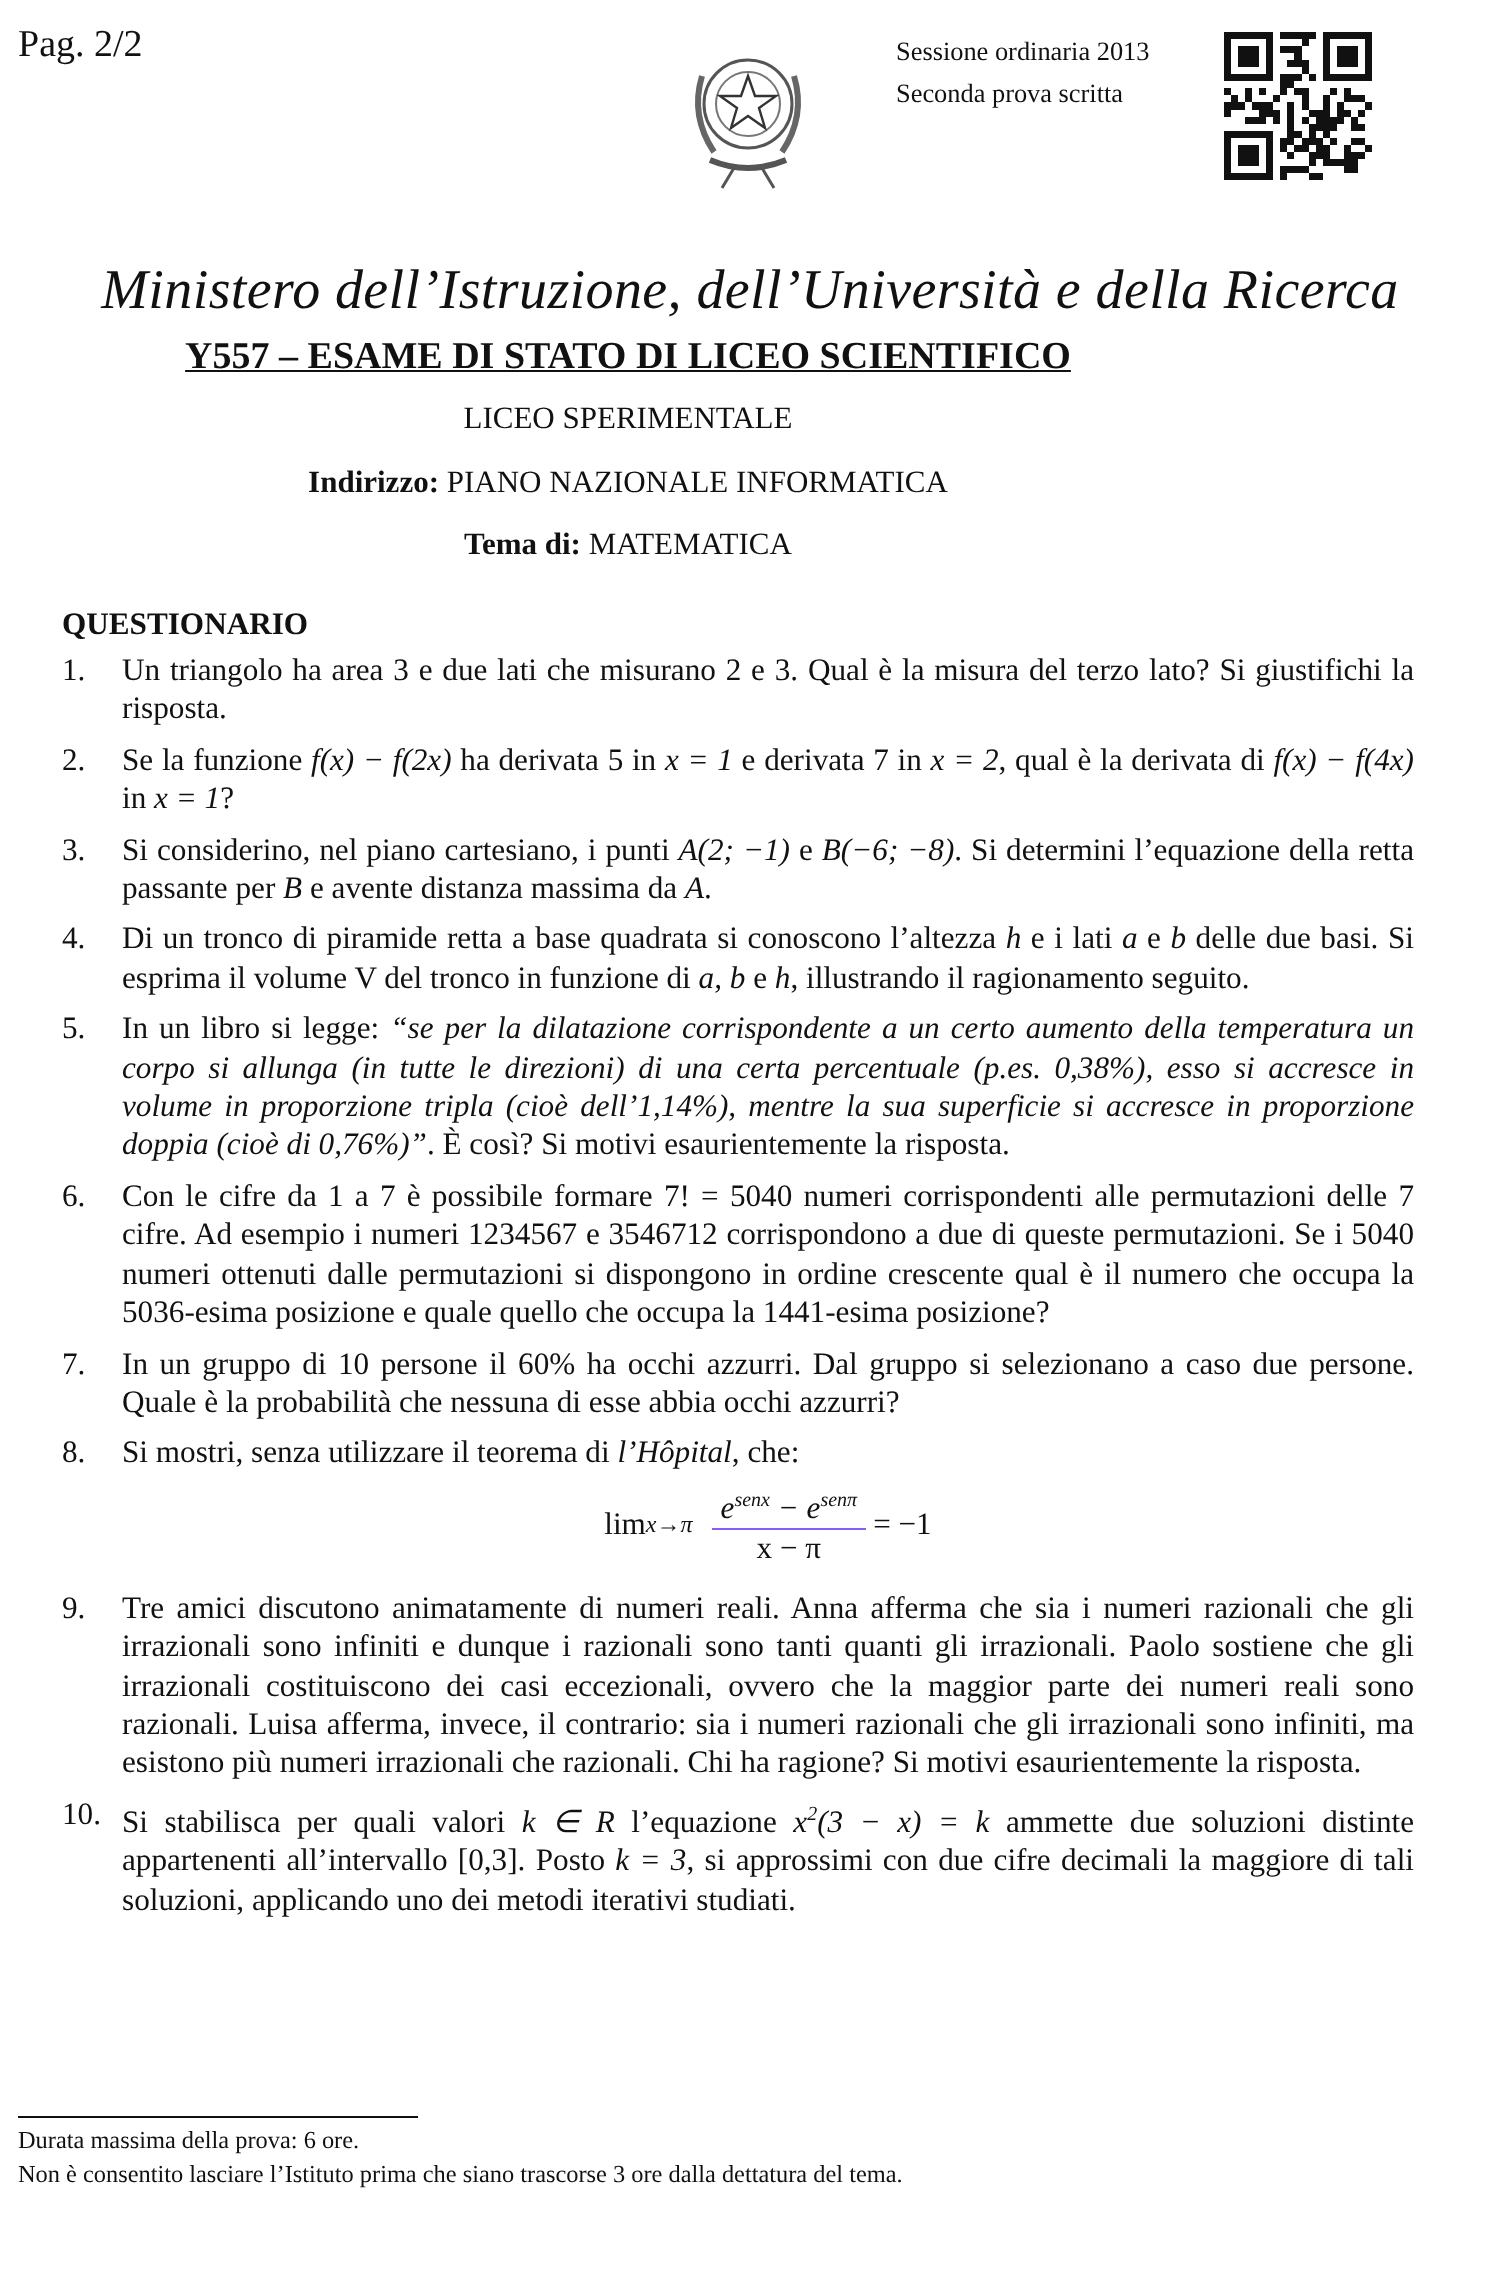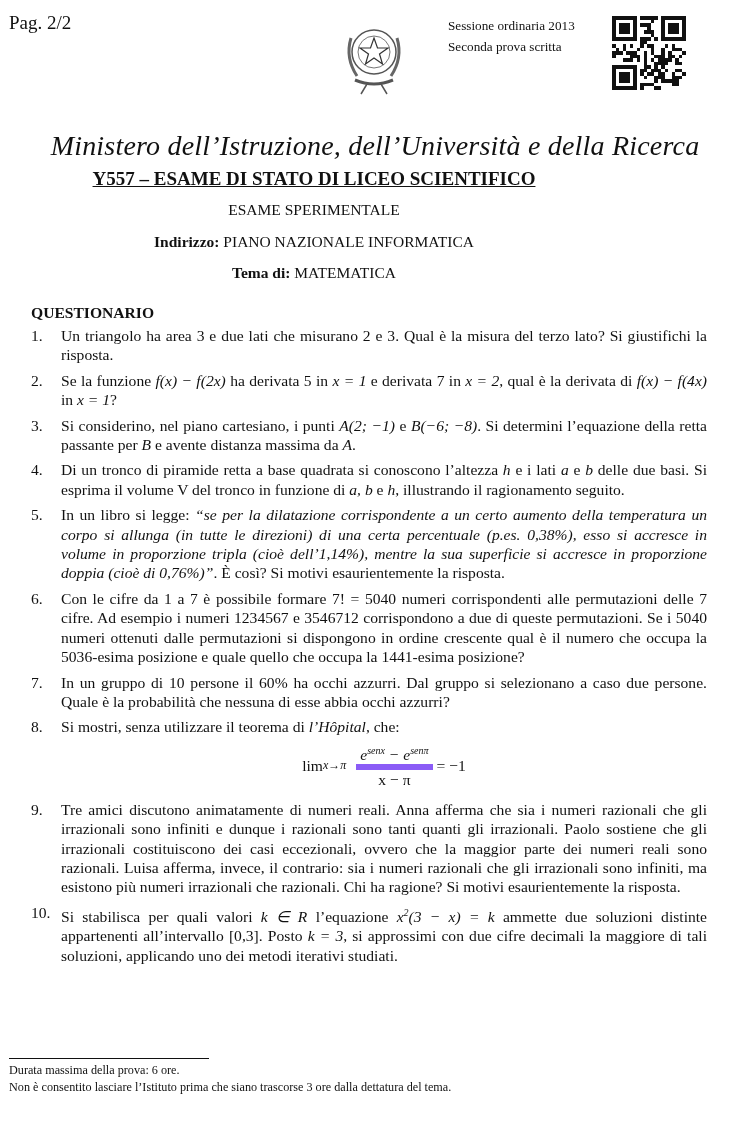--- a/index.html
+++ b/index.html
@@ -21,21 +21,21 @@
   #section-title { left:31px; top:304px; font-weight:bold; font-size:15.6px; }
   #questions { left:31px; top:326px; width:676px; }
   .q { display:flex; line-height:19.4px; margin-bottom:6px; text-align:justify; }
   .q .num { width:30px; flex:none; }
   .q .txt { flex:1; }
   .math { font-style:italic; }
   .limit { display:flex; justify-content:center; align-items:center; margin:4px 0 4px 0; }
   .lim { display:flex; align-items:center; margin-right:6px; }
   .lim .sub { font-size:12px; font-style:italic; }
   .frac { display:flex; flex-direction:column; align-items:center; margin:0 4px; }
-  .frac .numr { border-bottom:6px solid #8b5cf6; padding:0 4px; font-style:italic; }
+  .frac .numr { border-bottom:1px solid #8b5cf6; padding:0 4px; font-style:italic; }
   .frac .den { }
   sup { font-size:10px; }
   #footer-rule { left:9px; top:1058px; width:200px; border-top:1px solid #111; }
   #footer { left:9px; top:1062px; font-size:12.2px; line-height:16.5px; }
 </style>
 </head>
 <body>
 
 <div class="abs" id="page-num">Pag.  2/2</div>
 
@@ -179,21 +179,21 @@
     <rect x="11" y="19" width="1" height="1" fill="#111"></rect>
     <rect x="17" y="19" width="1" height="1" fill="#111"></rect>
     <rect x="18" y="19" width="1" height="1" fill="#111"></rect>
     <rect x="8" y="20" width="1" height="1" fill="#111"></rect>
     <rect x="12" y="20" width="1" height="1" fill="#111"></rect>
     <rect x="13" y="20" width="1" height="1" fill="#111"></rect>
   </svg>
 
 <div class="abs" id="ministry">Ministero dell’Istruzione, dell’Università e della Ricerca</div>
 <div class="abs center" id="exam-title">Y557 – ESAME DI STATO DI LICEO SCIENTIFICO</div>
-<div class="abs center" id="course">ESAME SPERIMENTALE</div>
+<div class="abs center" id="course">LICEO SPERIMENTALE</div>
 <div class="abs center" id="address">
   <b>Indirizzo:</b>
   <span>PIANO NAZIONALE INFORMATICA</span>
 </div>
 <div class="abs center" id="subject">
   <b>Tema di:</b>
   <span>MATEMATICA</span>
 </div>
 
 <div class="abs" id="section-title">QUESTIONARIO</div>

